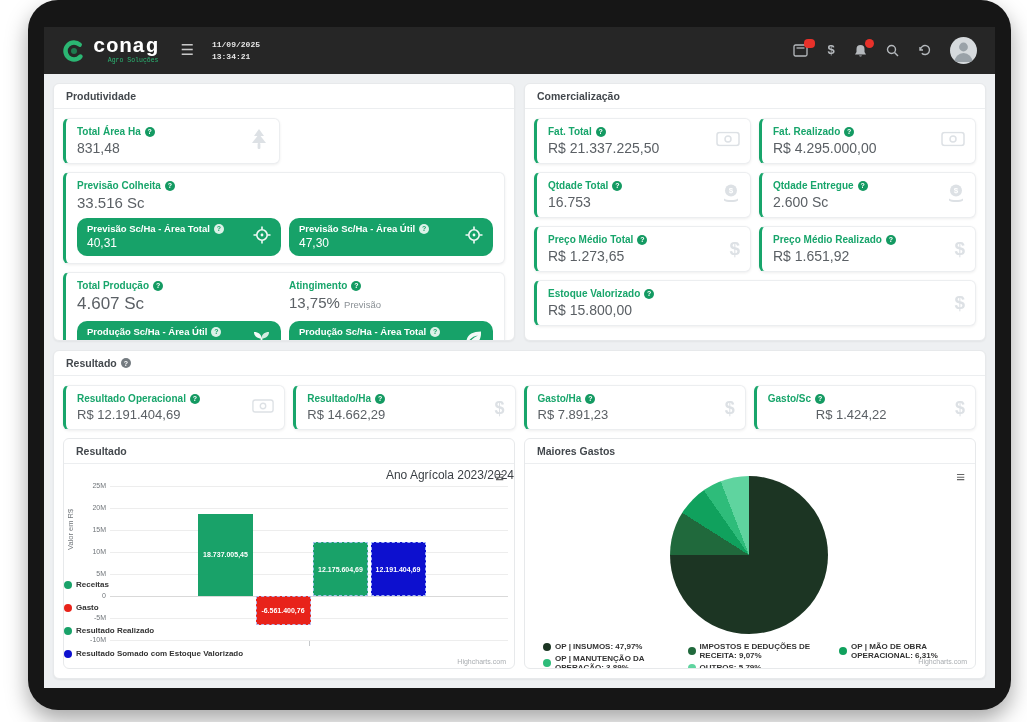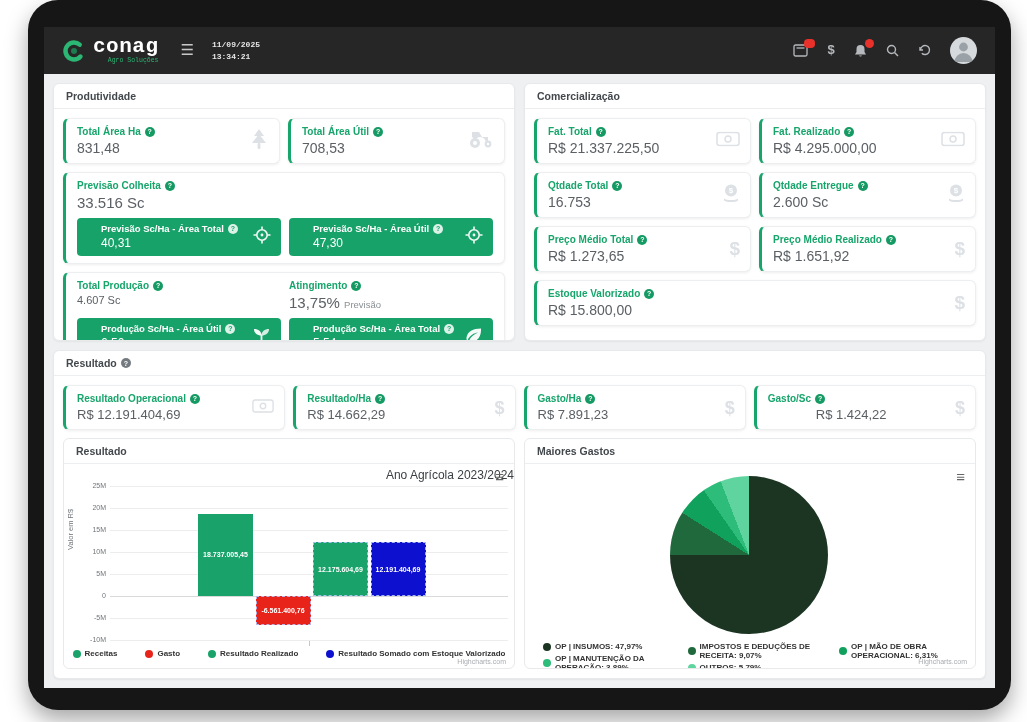--- a/index.html
+++ b/index.html
@@ -45,21 +45,21 @@
 
   .grid2 { display:grid; grid-template-columns:1fr 1fr; gap:8px; }
 
   .mcard { position:relative; background:#fff; border:1px solid #eceef0; border-left:3px solid #18a56b;
            border-radius:6px; padding:7px 34px 7px 11px; box-shadow:0 1px 3px rgba(0,0,0,.07); }
   .lbl { color:#18a56b; font-size:10px; font-weight:bold; display:flex; align-items:center; gap:4px; }
   .val { color:#5b6065; font-size:14px; margin-top:3px; }
   .val .note { font-size:9.5px; color:#8a9095; }
   .cicon { position:absolute; right:10px; top:50%; transform:translateY(-50%); color:#dde1e5; }
 
-  .gcard { position:relative; background:#17a269; border-radius:4px; padding:5px 34px 6px 24px; color:#fff; }
+  .gcard { position:relative; background:#17a269; border-radius:10px; padding:5px 34px 6px 10px; color:#fff; }
   .gcard .lbl { color:#fff; font-size:9.5px; }
   .gcard .val { color:#fff; font-size:12px; margin-top:2px; }
   .gcard .cicon { color:rgba(255,255,255,.95); }
 
   
   .res-panel { margin-top:9px; height:329px; }
   .cards4 { display:grid; grid-template-columns:1fr 1fr 1fr 1fr; gap:8px; flex:none; }
   .charts-row { display:grid; grid-template-columns:1fr 1fr; gap:9px; flex:1; min-height:0; }
   .chart-panel { border:1px solid #e7e9eb; border-radius:6px; display:flex; flex-direction:column; overflow:hidden; }
   .chart-body { position:relative; flex:1; }
@@ -70,21 +70,21 @@
   .ylab { position:absolute; left:2px; top:86px; transform:rotate(-90deg); transform-origin:left top;
           font-size:7.5px; color:#70757a; }
   .plot { position:absolute; left:46px; top:22px; width:398px; height:154px; }
   .gridline { position:absolute; left:0; right:0; height:1px; background:#ededed; }
   .gridline.zero { background:#d9d9d9; }
   .ytick { position:absolute; left:-26px; width:22px; text-align:right; font-size:7px; color:#70757a; }
   .xtick { position:absolute; left:50%; bottom:-6px; width:1px; height:6px; background:#c5c8cb; }
   .bar { position:absolute; width:55px; cursor:pointer; display:flex; align-items:center; justify-content:center; }
   .bar.dashed { outline:1.5px dashed rgba(180,200,255,.9); outline-offset:-1px; }
   .bar-label { font-size:7px; font-weight:bold; color:#fff; white-space:nowrap; }
-  .c-legend { position:absolute; left:0; right:0; display:flex; justify-content:center; gap:28px; }
+  .c-legend { position:absolute; left:0; right:0; display:flex; justify-content:center; gap:14px;flex-direction:column; }
   .legend-item { display:flex; align-items:center; gap:4px; font-size:8px; font-weight:bold; color:#333; cursor:pointer; }
   .ldot { width:8px; height:8px; border-radius:50%; flex:none; }
   .credits { position:absolute; right:8px; bottom:3px; font-size:7px; color:#a9adb1; }
 
   .pie { position:absolute; left:145px; top:12px; width:158px; height:158px; border-radius:50%; cursor:pointer; }
   .pie-legend { position:absolute; left:18px; right:8px; top:178px; display:flex; gap:16px; justify-content:center; }
   .pie-col { display:flex; flex-direction:column; gap:3px; }
 </style>
 </head>
 <body>
@@ -165,36 +165,20 @@
                 </div>
               <div class="val">831,48</div>
               <span class="cicon">
                 <svg width="20" height="22" viewBox="0 0 20 22" fill="currentColor">
                   <polygon points="10,1 15,8 5,8"></polygon>
                     <polygon points="10,6 17,15 3,15"></polygon>
                     <rect x="8.6" y="15" width="2.8" height="6" rx="1"></rect>
                 </svg>
               </span>
             </div>
-            <div class="mcard">
-              <div class="lbl">
-                  <span>Total Área Útil</span>
-                  <span class="qm green"></span>
-                </div>
-              <div class="val">708,53</div>
-              <span class="cicon">
-                <svg width="26" height="20" viewBox="0 0 26 20" fill="currentColor">
-                  <circle cx="7" cy="14" r="5"></circle>
-                    <circle cx="7" cy="14" r="2" fill="#fff"></circle>
-                  <circle cx="20" cy="15" r="3.4"></circle>
-                    <circle cx="20" cy="15" r="1.3" fill="#fff"></circle>
-                  <path d="M4 8V3h7l3 5h6v4h-2.5a5.5 5.5 0 0 0-10.2-1z"></path>
-                </svg>
-              </span>
-            </div>
           </div>
 
           <div class="mcard" style="padding-right:11px;">
             <div class="lbl">
                 <span>Previsão Colheita</span>
                 <span class="qm green"></span>
               </div>
             <div class="val" style="font-size:15px;">33.516 Sc</div>
             <div class="grid2" style="margin-top:7px;">
               <div class="gcard">
@@ -234,21 +218,21 @@
             </div>
           </div>
 
           <div class="mcard" style="padding-right:11px;">
             <div class="grid2">
               <div>
                 <div class="lbl">
                     <span>Total Produção</span>
                     <span class="qm green"></span>
                   </div>
-                <div class="val" style="font-size:11px;">4.607 Sc</div>
+                <div class="val" style="font-size:17px;">4.607 Sc</div>
               </div>
               <div>
                 <div class="lbl">
                     <span>Atingimento</span>
                     <span class="qm green"></span>
                   </div>
                 <div class="val" style="font-size:15px;">
                   <span>13,75%</span>
                   <span class="note">Previsão</span>
                 </div>

